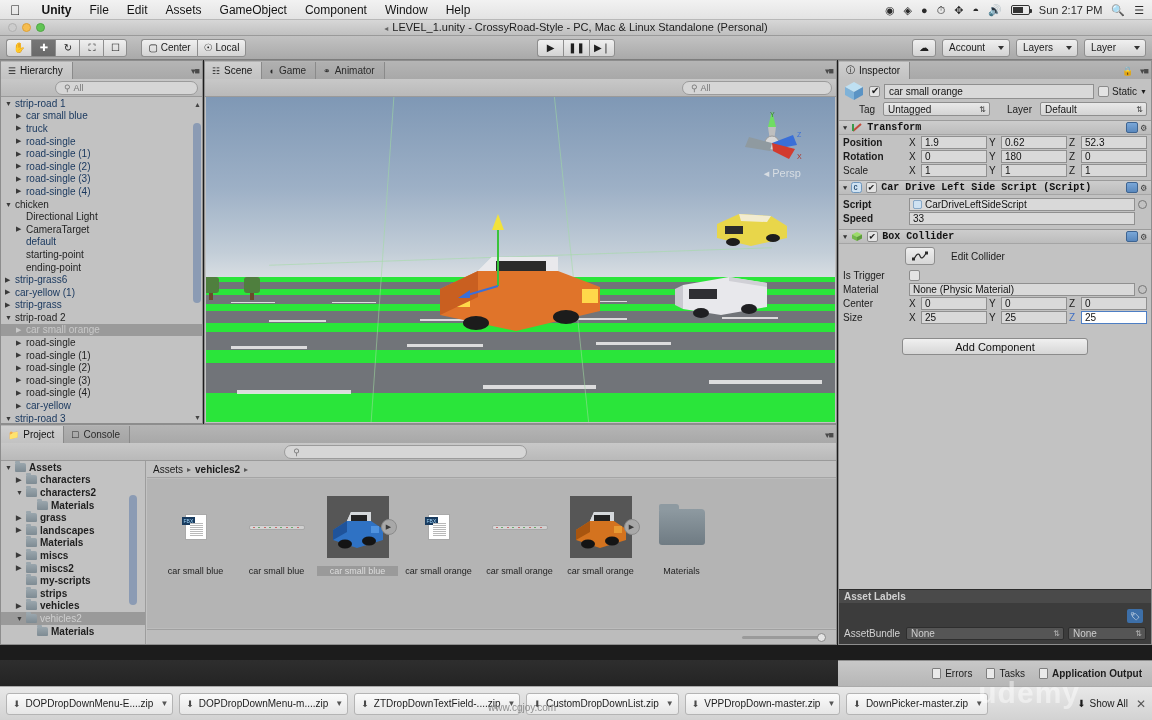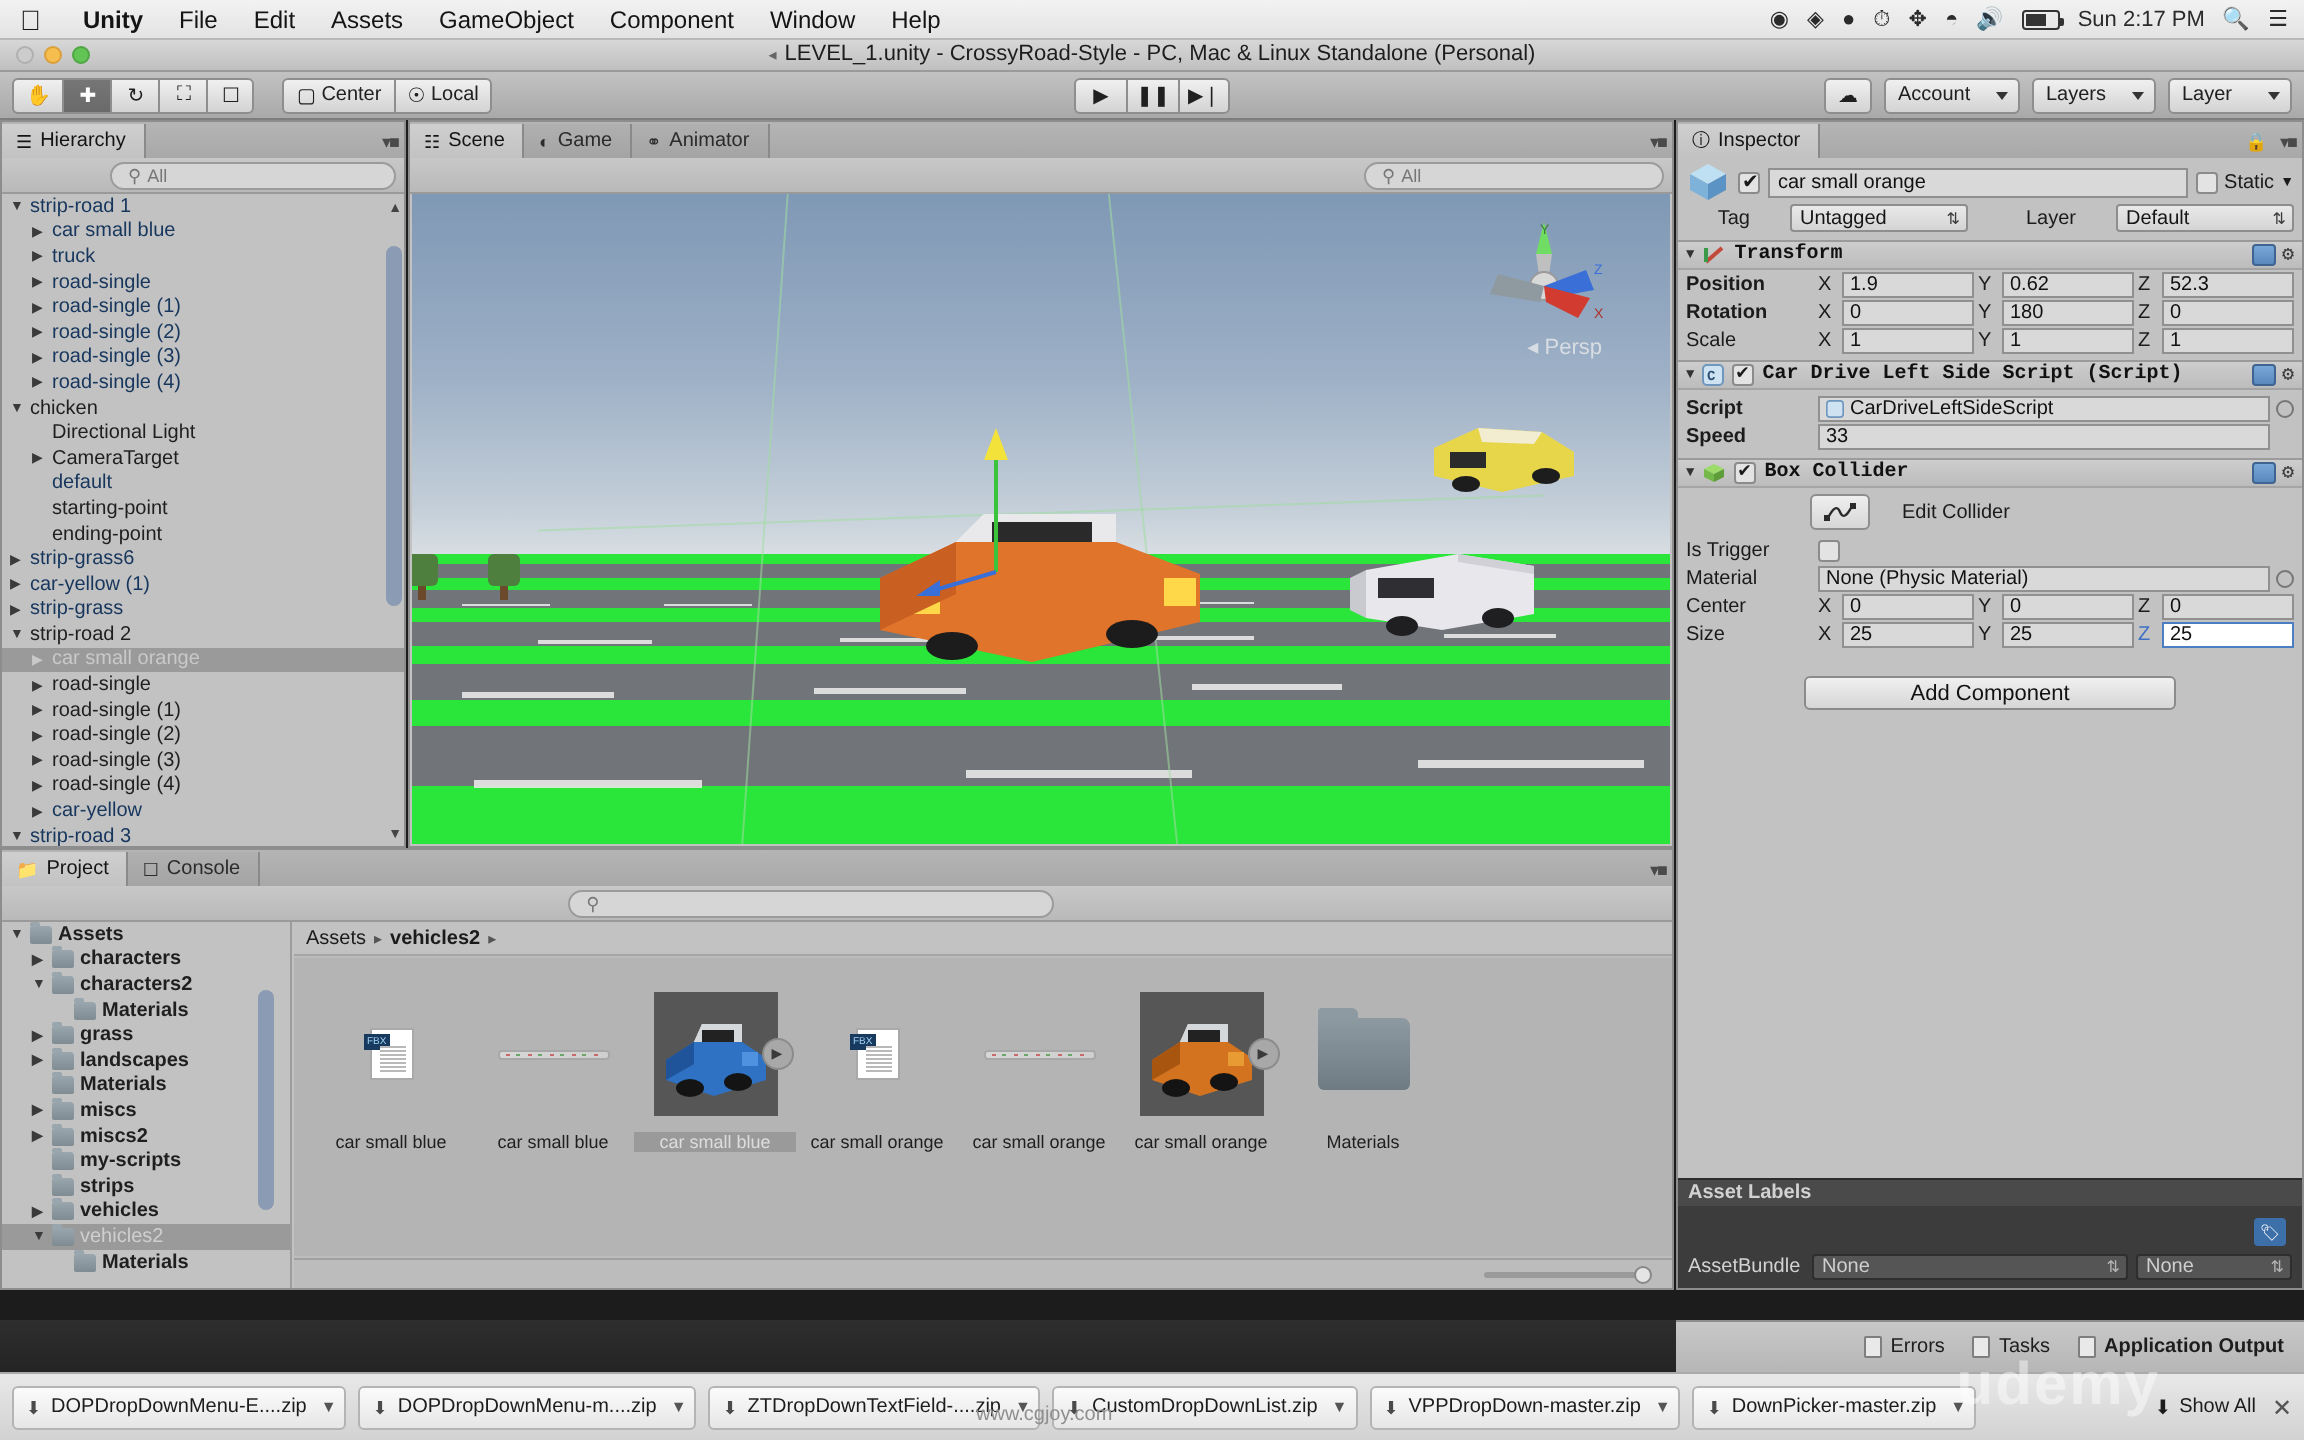--- a/index.html
+++ b/index.html
@@ -155,21 +155,21 @@
   .insp-body { position:absolute; top:18px; left:0; right:0; bottom:0; background:#c2c2c2; }
   .insp-head { display:flex; align-items:center; padding:4px 4px 2px 4px; gap:4px; height:22px; }
   .cube-ico { width:22px; height:20px; position:relative; flex:0 0 22px; }
   .nm-field {
     flex:1; height:15px; background:#d9d9d9; border:1px solid #8f8f8f;
     font-size:10px; color:#111; padding:0 4px; line-height:14px;
   }
   .static-wrap { display:flex; align-items:center; gap:3px; font-size:10px; color:#1b1b1b; }
   .cbx { width:11px; height:11px; background:#e3e3e3; border:1px solid #8b8b8b; border-radius:2px; display:inline-block; position:relative; flex:0 0 11px;}
   .cbx.checked:after { content:"\2714"; position:absolute; left:1px; top:-2px; font-size:10px; color:#1a1a1a; }
-  .row2 { display:flex; align-items:center; gap:20px; padding:1px 4px; height:16px; font-size:10px; color:#1b1b1b; }
+  .row2 { display:flex; align-items:center; gap:8px; padding:1px 4px; height:16px; font-size:10px; color:#1b1b1b; }
   .lbl-r { text-align:right; }
   .pop {
     height:14px; background:linear-gradient(to bottom,#e9e9e9,#d4d4d4);
     border:1px solid #8e8e8e; border-radius:2px; font-size:10px; color:#151515;
     display:flex; align-items:center; padding:0 12px 0 4px; position:relative;
   }
   .pop:after {
     content:"\21C5"; position:absolute; right:3px; font-size:8px; color:#3a3a3a;
   }
   .btn3 {

